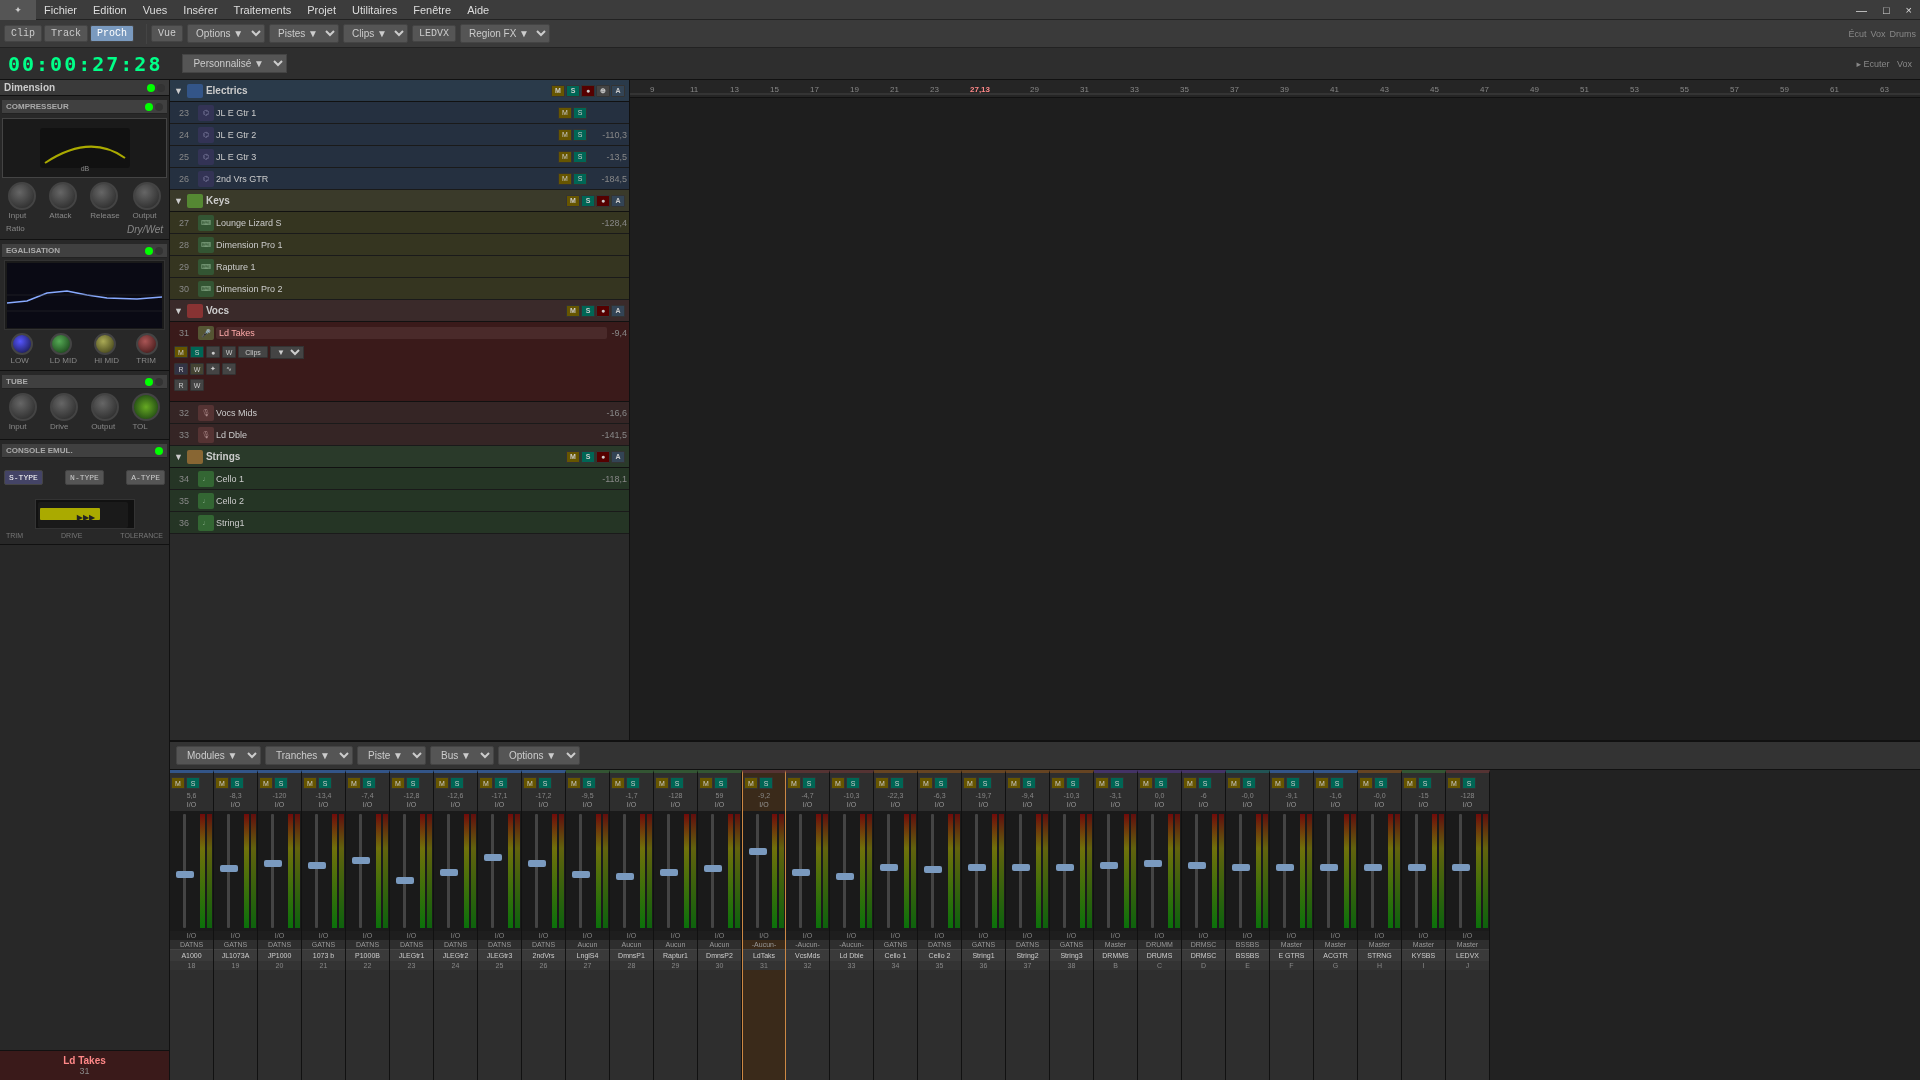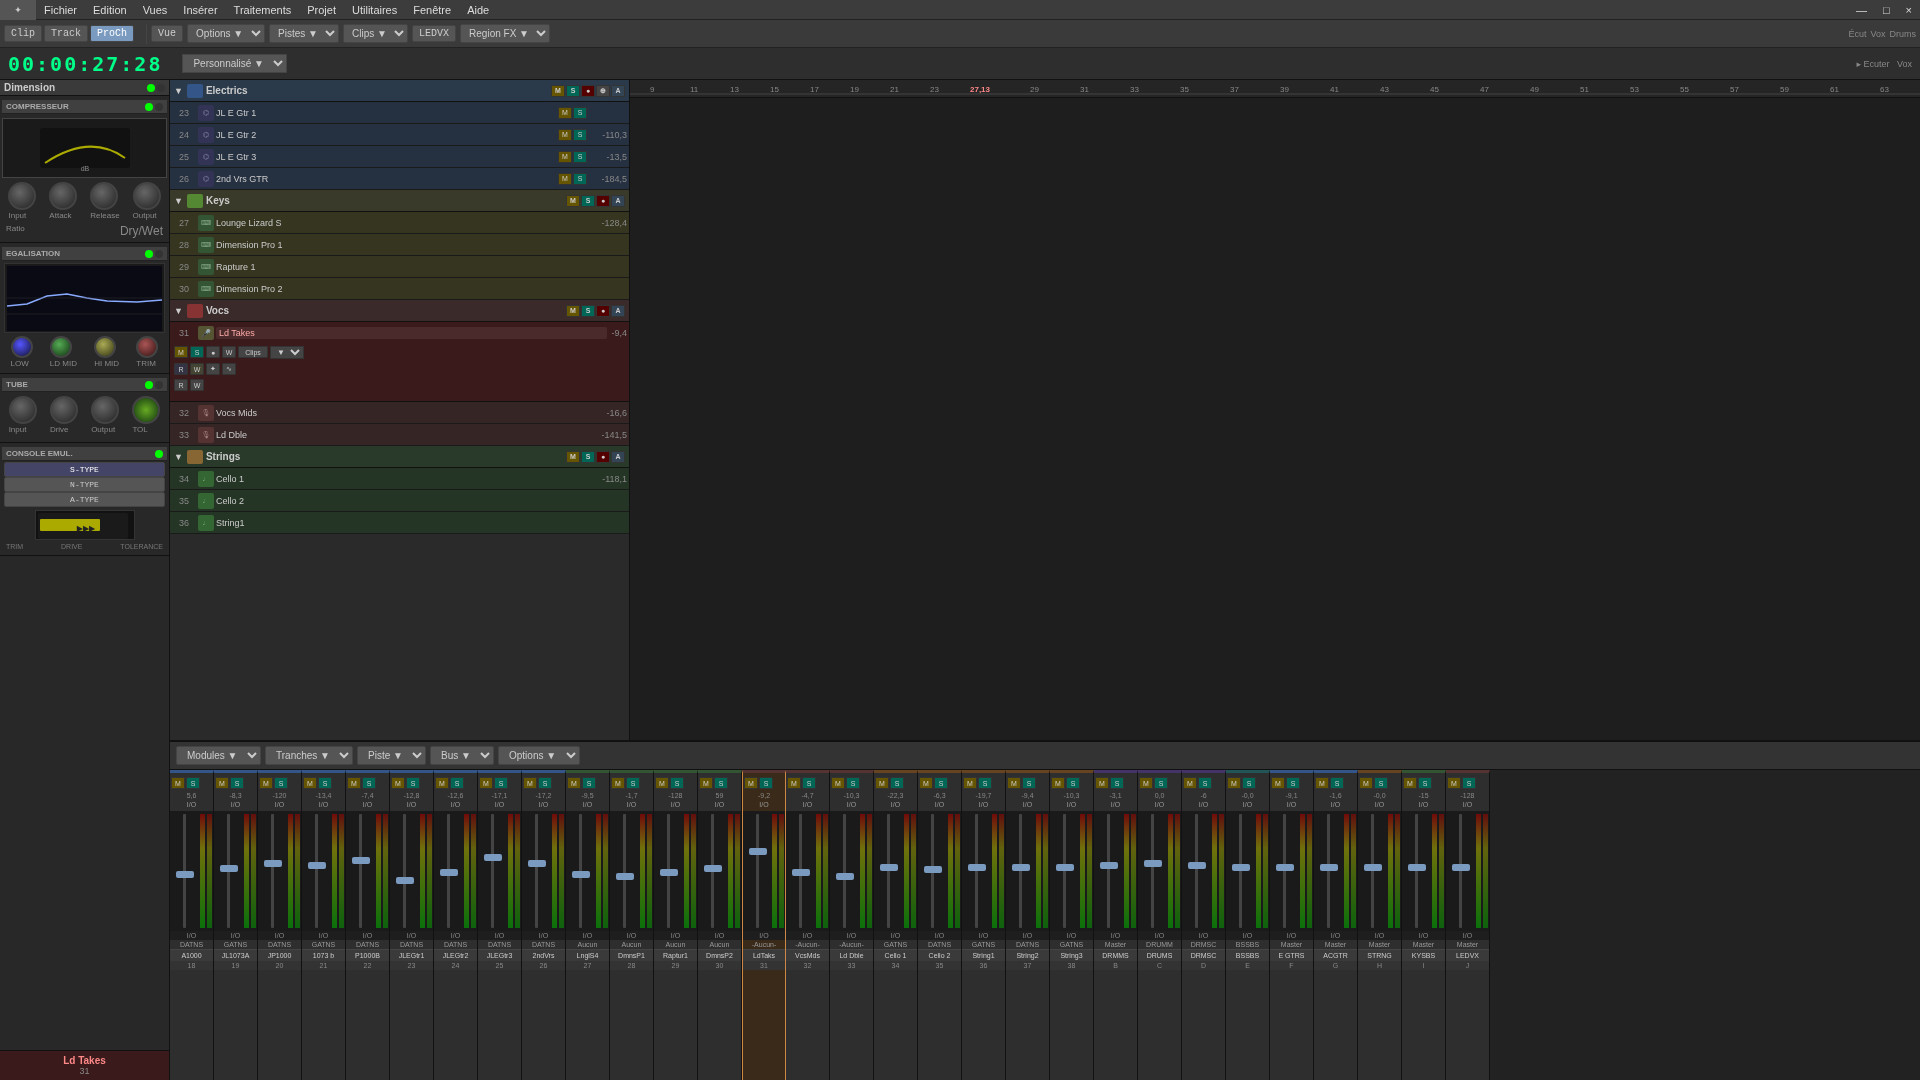--- a/index.html
+++ b/index.html
@@ -198,21 +198,21 @@
           <div class="knob"></div>
           <div class="knob-label">Release</div>
         </div>
         <div class="knob-group">
           <div class="knob"></div>
           <div class="knob-label">Output</div>
         </div>
       </div>
       <div style="display:flex;justify-content:space-between;padding:0 4px;text-align:right;">
         <span style="font-size:8px;color:#888;">Ratio</span>
-        <span style="font-size:12px;color:#888;">Dry/Wet</span>
+        <span style="font-size:10px;color:#888;font-style:italic;">Dry/Wet</span>
       </div>
     </div>
 
     <div class="panel-section">
       <div class="plugin-header">
         <span style="font-size:8px;color:#aaa;font-weight:bold;">EGALISATION</span>
         <div style="display:flex;gap:2px;">
           <div class="led"></div>
           <div class="led off"></div>
         </div>
@@ -274,21 +274,21 @@
       </div>
     </div>
 
     <div class="panel-section">
       <div class="plugin-header">
         <span style="font-size:8px;color:#aaa;font-weight:bold;">CONSOLE EMUL.</span>
         <div style="display:flex;gap:2px;">
           <div class="led"></div>
         </div>
       </div>
-      <div style="display:flex;justify-content:space-between;padding:1px 2px;flex-direction:column;">
+      <div style="display:flex;justify-content:space-between;padding:12px 2px;">
         <button class="toolbar-btn active" style="font-size:8px;padding:2px 4px;background:#446;">S-TYPE</button>
         <button class="toolbar-btn" style="font-size:8px;padding:2px 4px;">N-TYPE</button>
         <button class="toolbar-btn" style="font-size:8px;padding:2px 4px;">A-TYPE</button>
       </div>
 
       <div style="display:flex;align-items:center;justify-content:center;padding:2px;gap:4px;">
         <svg width="100" height="30" style="background:#111;border:1px solid #333;">
           <rect x="2" y="2" width="90" height="26" fill="#1a1a1a" rx="2"></rect>
           <rect x="4" y="8" width="60" height="12" fill="#aaaa00" rx="1"></rect>
           <text x="50" y="20" text-anchor="middle" font-size="8" fill="#222">▶▶▶</text>

